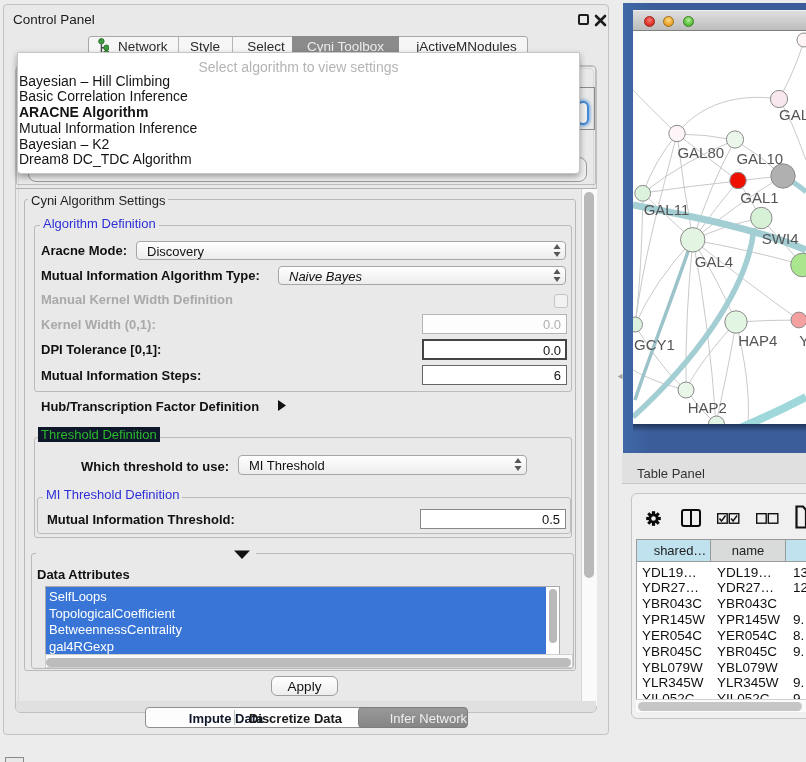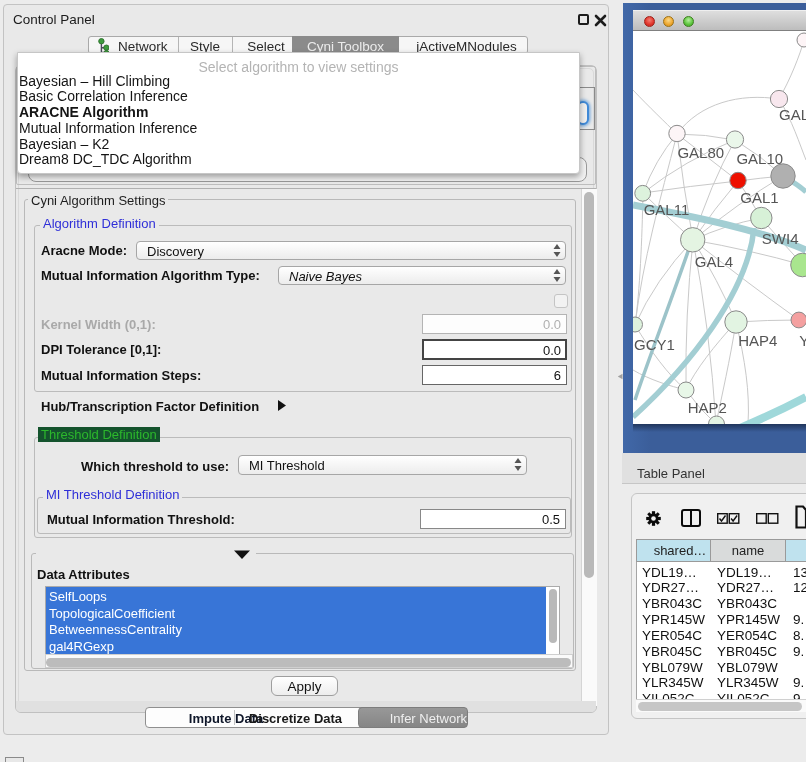--- a/index.html
+++ b/index.html
@@ -65,41 +65,42 @@
     </svg>
 
   <div class="lbl" style="left:41px;top:268px;font-size:13px;font-weight:bold;color:#111;">Mutual Information Algorithm Type:</div>
   <div class="abs" style="left:278px;top:266px;width:288px;height:19px;background:linear-gradient(#ffffff,#ececec);border:1px solid #a6a6a6;border-radius:4px;"></div>
   <div class="lbl" style="left:289px;top:269px;font-size:13px;color:#111;font-style:italic;">Naive Bayes</div>
   <svg class="abs" style="left:552px;top:268px;" width="10" height="15" viewBox="0 0 10 15">
       <path d="M5 1 L8.5 6 L1.5 6 Z" fill="#555"></path>
       <path d="M5 14 L8.5 9 L1.5 9 Z" fill="#555"></path>
     </svg>
 
+  <div class="lbl" style="left:41px;top:292px;font-size:13px;font-weight:bold;color:#a9a9a9;">Manual Kernel Width Definition</div>
   <div class="abs" style="left:554px;top:294px;width:14px;height:14px;background:#f2f2f2;border:1px solid #c4c4c4;border-radius:3px;"></div>
 
   <div class="lbl" style="left:41px;top:317px;font-size:13px;font-weight:bold;color:#a9a9a9;">Kernel Width (0,1):</div>
   <div class="abs" style="left:422px;top:314px;width:145px;height:20px;background:#fdfdfd;border:1px solid #b4b4b4;"></div>
   <div class="lbl" style="left:422px;top:317px;width:139px;text-align:right;font-size:13px;color:#b0b0b0;">0.0</div>
 
   <div class="lbl" style="left:41px;top:342px;font-size:13px;font-weight:bold;color:#111;">DPI Tolerance [0,1]:</div>
   <div class="abs" style="left:422px;top:339px;width:145px;height:21px;background:#fff;border:2px solid #444;"></div>
   <div class="lbl" style="left:422px;top:343px;width:139px;text-align:right;font-size:13px;color:#111;">0.0</div>
 
   <div class="lbl" style="left:41px;top:368px;font-size:13px;font-weight:bold;color:#111;">Mutual Information Steps:</div>
   <div class="abs" style="left:422px;top:365px;width:145px;height:20px;background:#fff;border:1px solid #666;"></div>
   <div class="lbl" style="left:422px;top:368px;width:139px;text-align:right;font-size:13px;color:#111;">6</div>
 
   <div class="lbl" style="left:41px;top:399px;font-size:13px;font-weight:bold;color:#111;">Hub/Transcription Factor Definition</div>
   <svg class="abs" style="left:276px;top:399px;" width="12" height="13" viewBox="0 0 12 13">
       <path d="M2 1 L10 6.5 L2 12 Z" fill="#111"></path>
     </svg>
 
   <div class="abs" style="left:34px;top:437px;width:538px;height:101px;border:1px solid #bbb;border-radius:3px;"></div>
-  <div class="lbl" style="left:38px;top:427px;font-size:13px;color:#2cb82c;background:#14532d;padding:0 3px;">Threshold Definition</div>
+  <div class="lbl" style="left:38px;top:427px;font-size:13px;color:#2cb82c;background:#0f172a;padding:0 3px;">Threshold Definition</div>
 
   <div class="lbl" style="left:81px;top:459px;font-size:13px;font-weight:bold;color:#111;">Which threshold to use:</div>
   <div class="abs" style="left:238px;top:455px;width:289px;height:20px;background:linear-gradient(#ffffff,#ececec);border:1px solid #a6a6a6;border-radius:4px;"></div>
   <div class="lbl" style="left:249px;top:458px;font-size:13px;color:#111;">MI Threshold</div>
   <svg class="abs" style="left:513px;top:457px;" width="10" height="15" viewBox="0 0 10 15">
       <path d="M5 1 L8.5 6 L1.5 6 Z" fill="#555"></path>
       <path d="M5 14 L8.5 9 L1.5 9 Z" fill="#555"></path>
     </svg>
 
   <div class="abs" style="left:37px;top:497px;width:534px;height:37px;border:1px solid #bbb;border-radius:3px;"></div>

